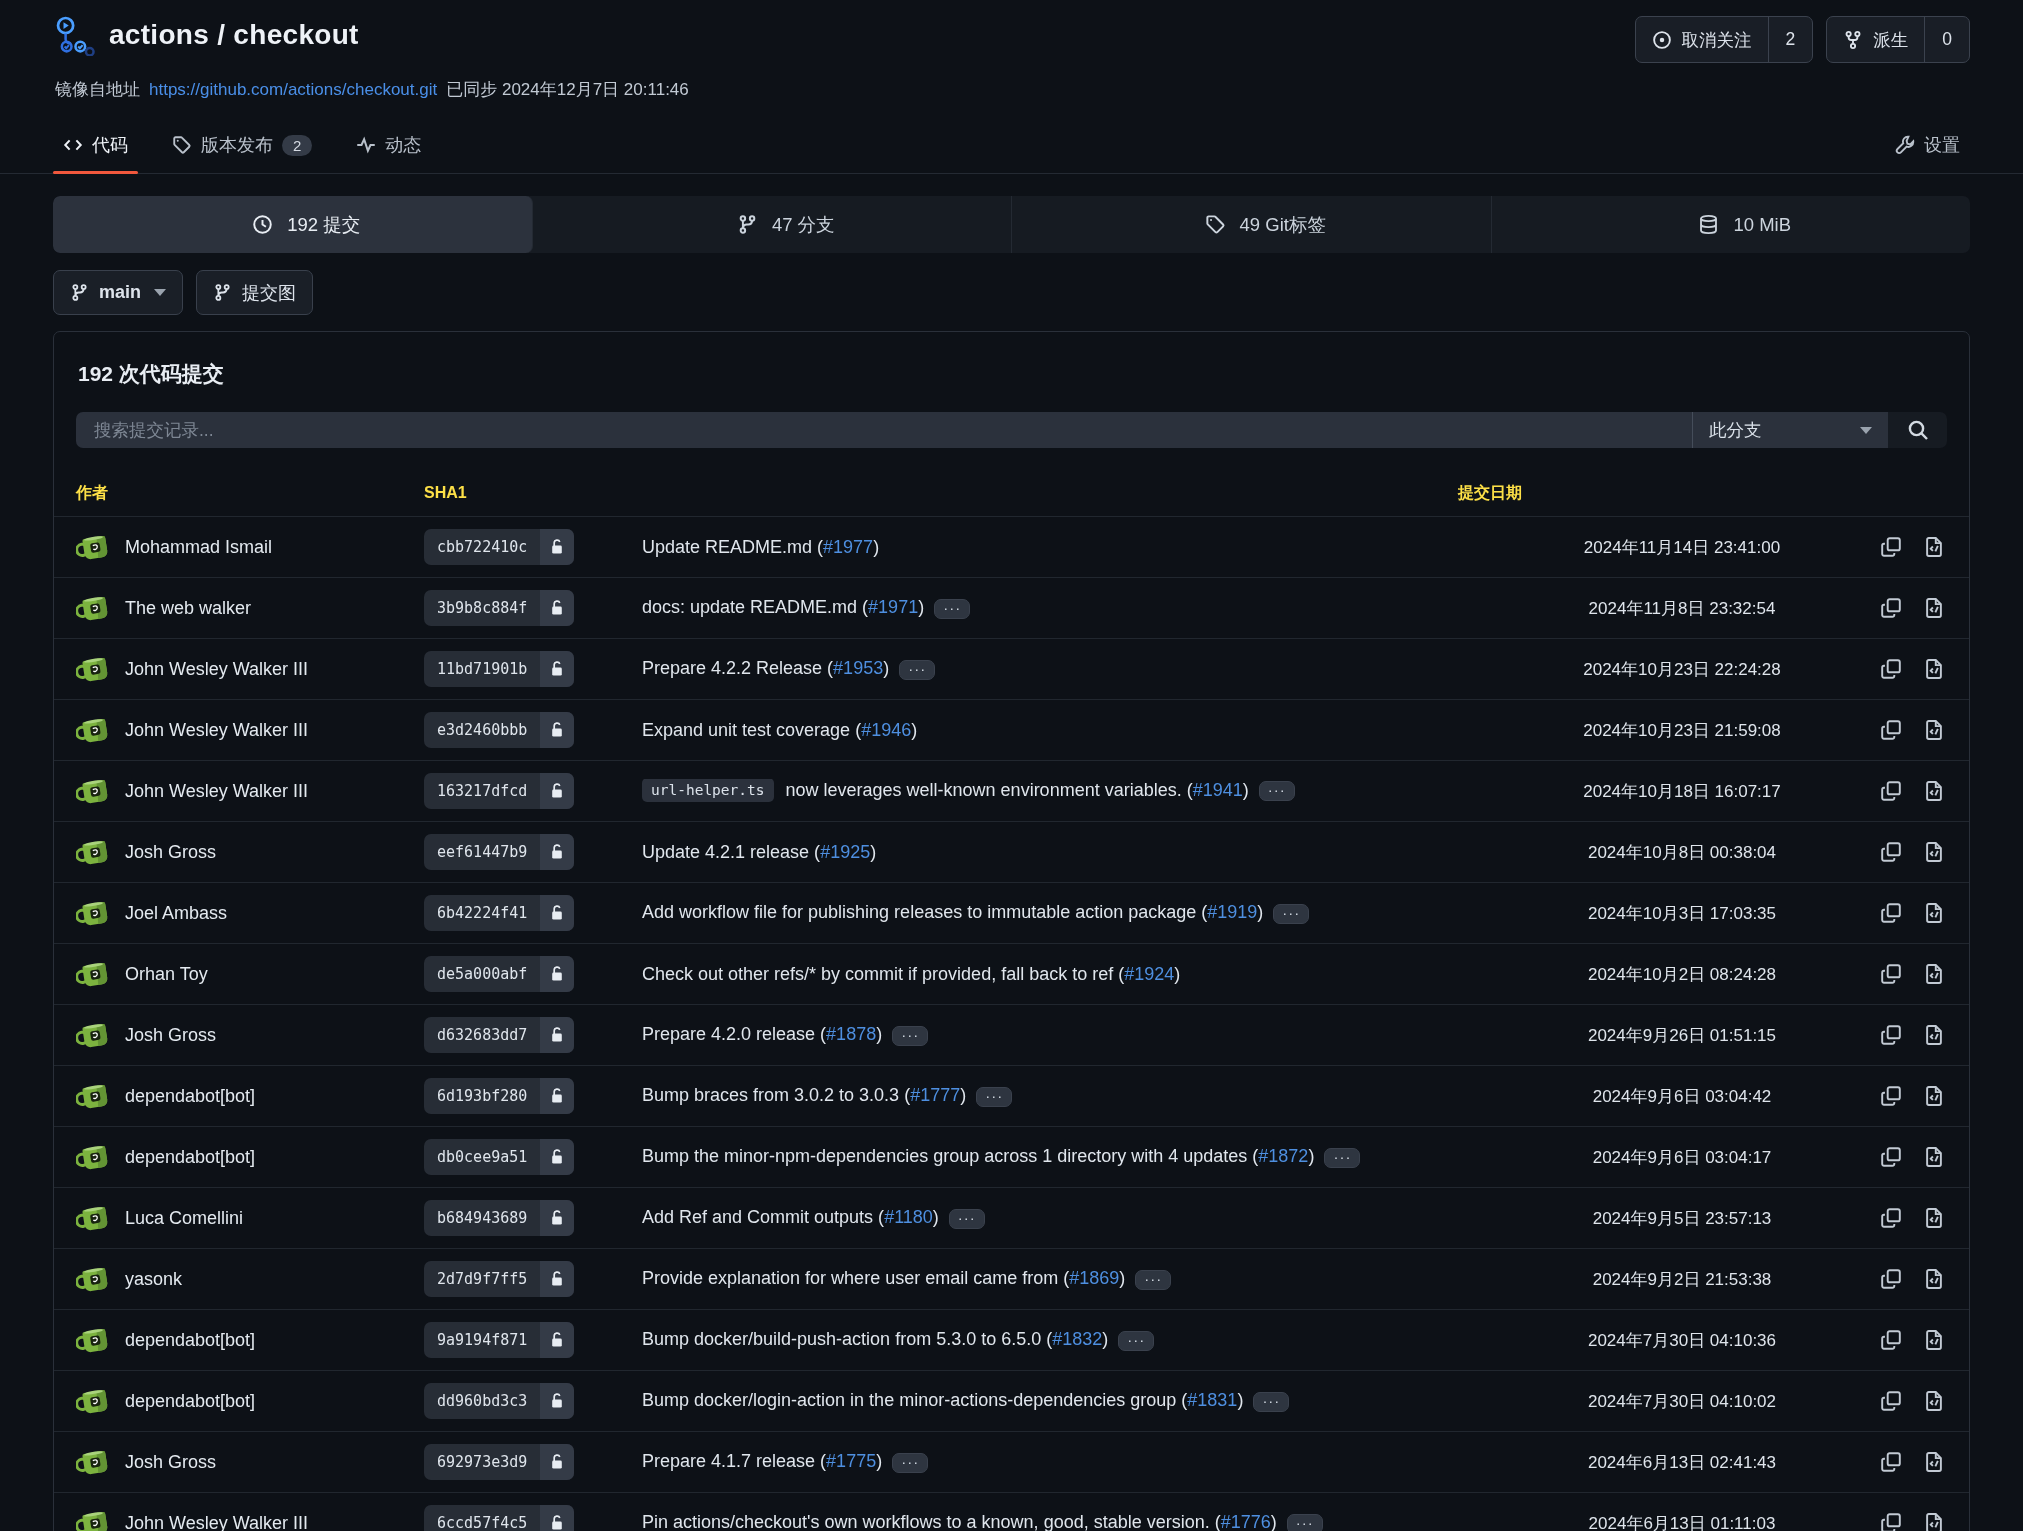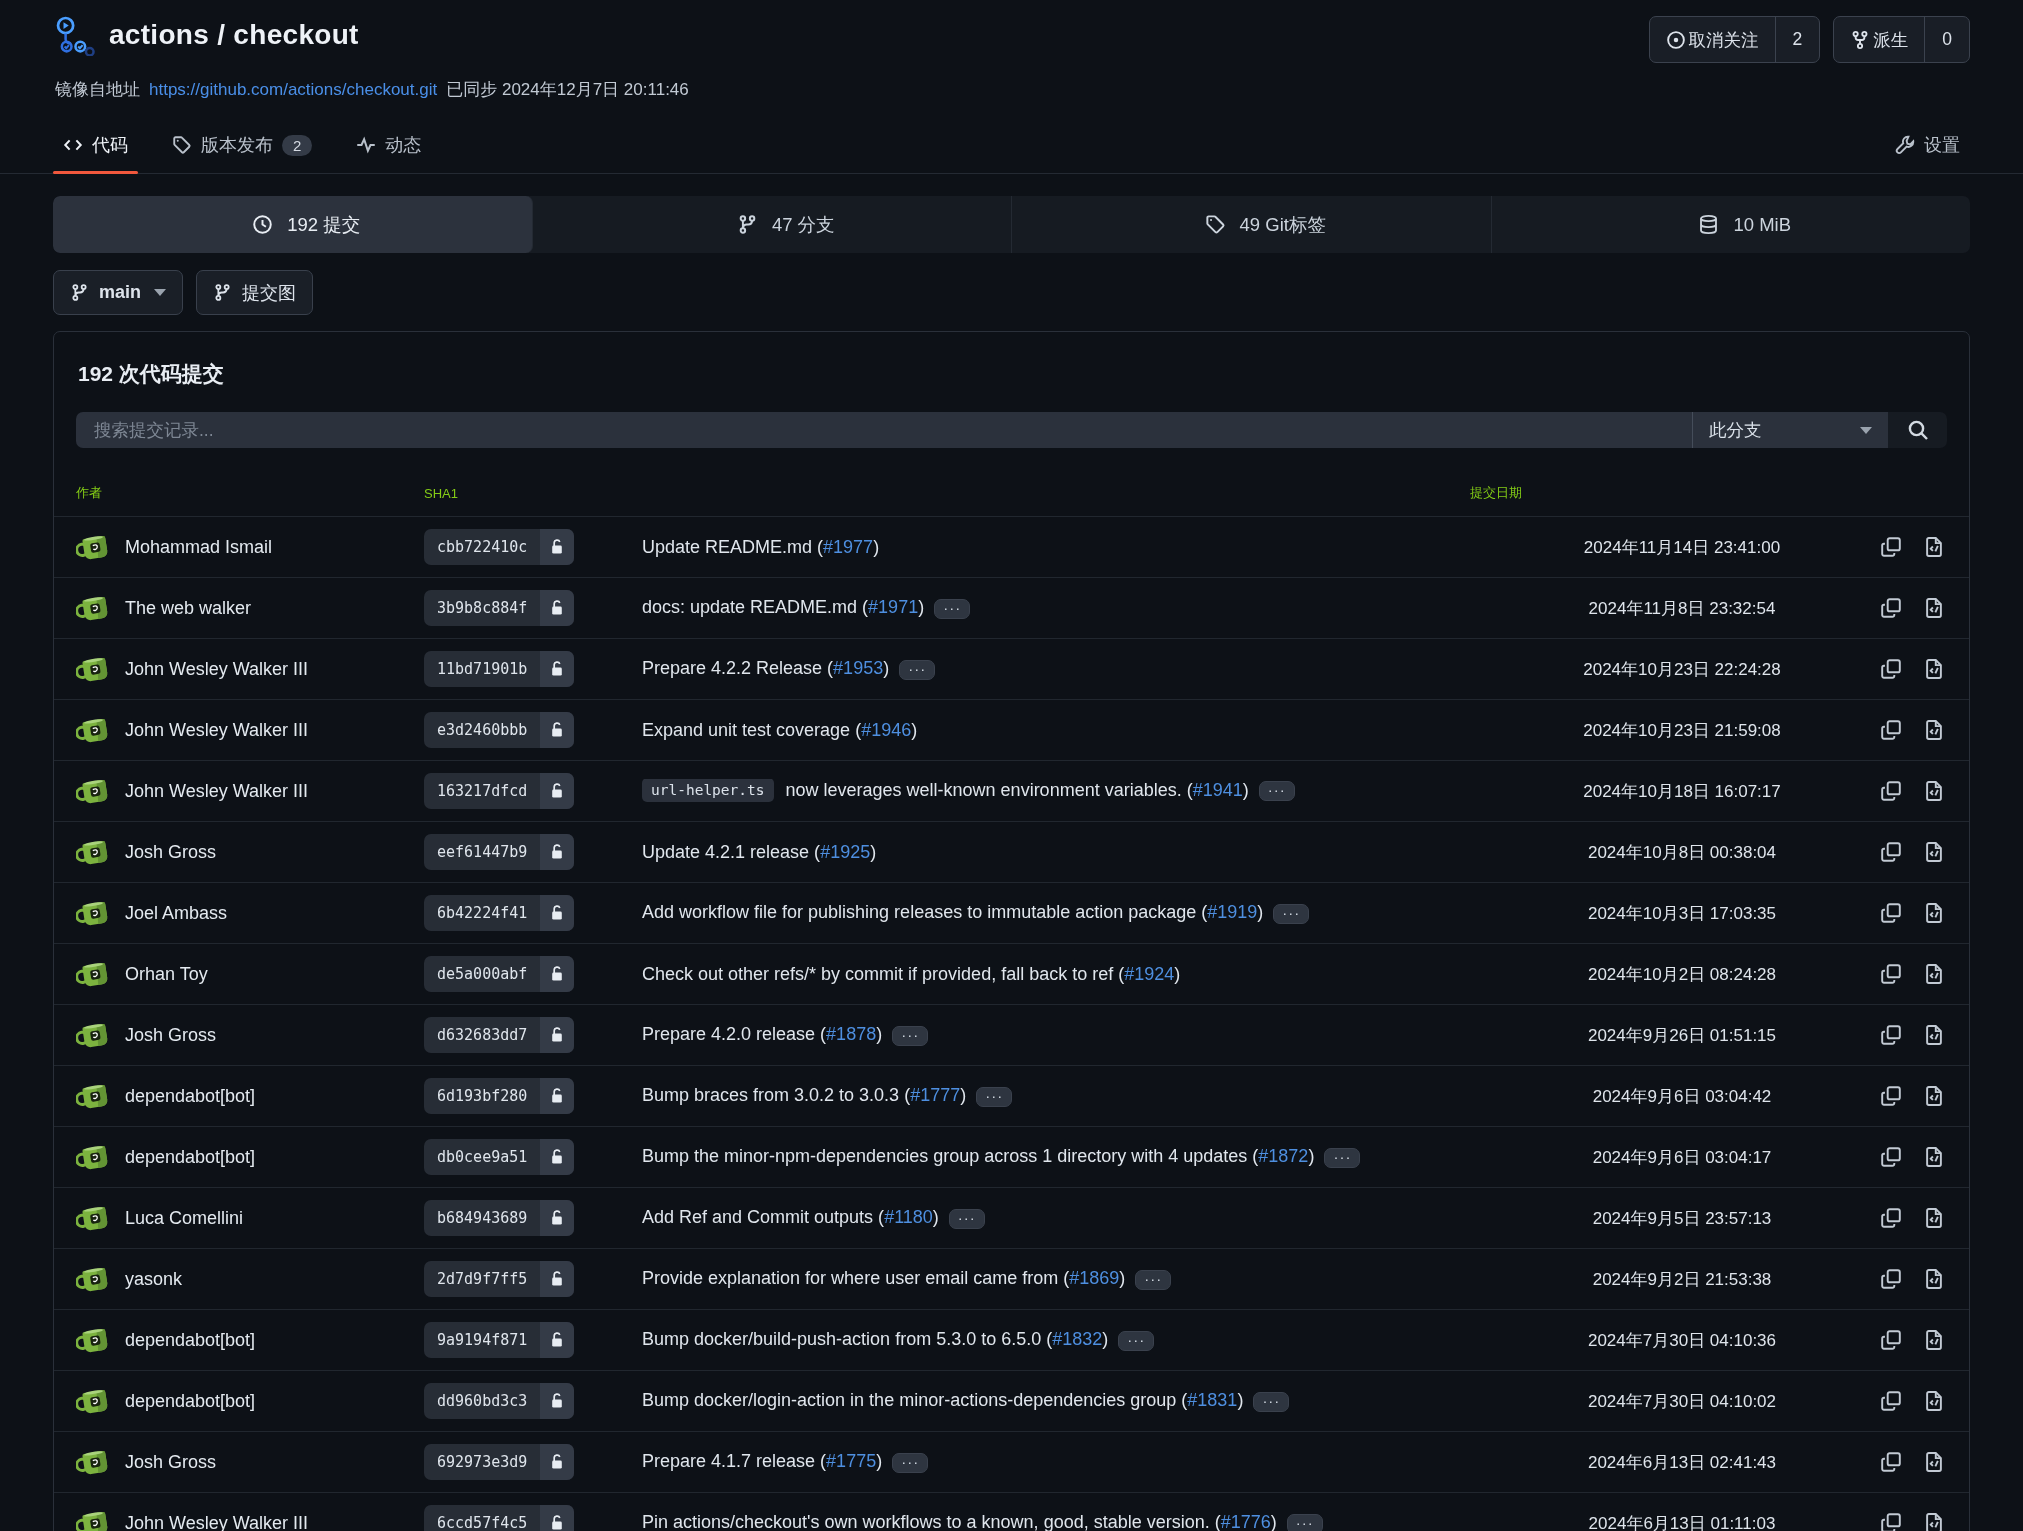--- a/index.html
+++ b/index.html
@@ -16,21 +16,21 @@
   
   .top-header { display: flex; align-items: flex-start; padding: 14px 53px 0 53px; }
   .repo-head-left { flex: 1; }
   .title-line { display: flex; align-items: center; gap: 14px; }
   .repo-avatar { width: 42px; height: 42px; }
   .repo-title { font-size: 28px; font-weight: 700; color: #eef2f7; letter-spacing: .3px; }
   .mirror-line { margin: 22px 0 0 2px; font-size: 17px; color: #c2cad4; display: flex; gap: 9px; align-items: center; }
   .mirror-line .url { color: #4a8fe8; text-align: center; }
   .head-buttons { display: flex; gap: 13px; margin-top: 2px; }
   .btn-group { display: flex; align-items: stretch; background: #191e26; border: 1px solid #3b424e; border-radius: 7px; overflow: hidden; height: 47px; }
-  .btn-main { display: flex; align-items: center; gap: 3px; padding: 0 16px; font-size: 17.5px; color: #dde3eb; cursor: pointer; }
+  .btn-main { display: flex; align-items: center; gap: 10px; padding: 0 16px; font-size: 17.5px; color: #dde3eb; cursor: pointer; }
   .btn-count { display: flex; align-items: center; padding: 0 17px; font-size: 17.5px; color: #dde3eb; border-left: 1px solid #3b424e; cursor: pointer; }
   .btn-main svg { width: 20px; height: 20px; }
 
   
   .tab-bar { display: flex; align-items: flex-end; padding: 0 53px; margin-top: 20px; border-bottom: 1px solid #242a33; }
   .tab-item { display: flex; align-items: center; gap: 9px; font-size: 18px; color: #b9c1cb; padding: 12px 10px 16px 10px; margin-right: 24px; cursor: pointer; position: relative; }
   .tab-item svg { width: 20px; height: 20px; }
   .tab-item.active { color: #eef2f7; }
   .tab-item.active::after { content: ""; position: absolute; left: 0; right: 0; bottom: -1px; height: 3px; background: #f1583d; border-radius: 2px; }
   .tab-badge { background: #343b47; border-radius: 11px; padding: 2px 11px; font-size: 15px; color: #d5dbe3; }
@@ -57,21 +57,21 @@
   .search-row { display: flex; height: 36px; margin-bottom: 22px; }
   .search-input { flex: 1; background: #2b313c; border: none; outline: none; border-radius: 7px 0 0 7px; padding: 0 18px; font-size: 17.5px; color: #dbe2ea; font-family: "Liberation Sans", sans-serif; }
   .search-input::placeholder { color: #7e8794; }
   .branch-filter { width: 196px; background: #2b313c; border-left: 1px solid #454d5a; display: flex; align-items: center; justify-content: space-between; padding: 0 16px; font-size: 17.5px; color: #dbe2ea; cursor: pointer; }
   .search-btn { width: 59px; background: #161b22; border: none; border-radius: 0 7px 7px 0; display: flex; align-items: center; justify-content: center; cursor: pointer; color: #d3dae2; }
   .search-btn svg { width: 24px; height: 24px; }
 
   
   .commit-table { margin: 0 -22px; }
   .t-head, .commit-row { display: grid; grid-template-columns: 348px 218px 1fr 320px 105px; align-items: center; padding: 0 22px; }
-  .t-head { height: 46px; font-size: 13px; font-weight: 400; color: #84cc16; }
+  .t-head { height: 46px; font-size: 16px; font-weight: 700; color: #fde047; }
   .t-head .col-date { text-align: right; }
   .commit-row { height: 61px; border-top: 1px solid #21272f; }
   .author-cell { display: flex; align-items: center; gap: 13px; }
   .avatar { width: 36px; height: 36px; flex: none; }
   .author-name { font-size: 18px; color: #e4eaf0; }
   .sha-badge { display: inline-flex; align-items: stretch; border-radius: 7px; overflow: hidden; background: #272d36; width: max-content; }
   .sha-text { padding: 9px 13px; font-family: "DejaVu Sans Mono", monospace; font-size: 15px; color: #dfe5ec; }
   .sha-lock { background: #343b47; display: flex; align-items: center; padding: 0 9px; color: #e8edf3; }
   .sha-lock svg { width: 16px; height: 18px; }
   .msg-cell { font-size: 18px; color: #e0e6ed; white-space: nowrap; overflow: hidden; }

